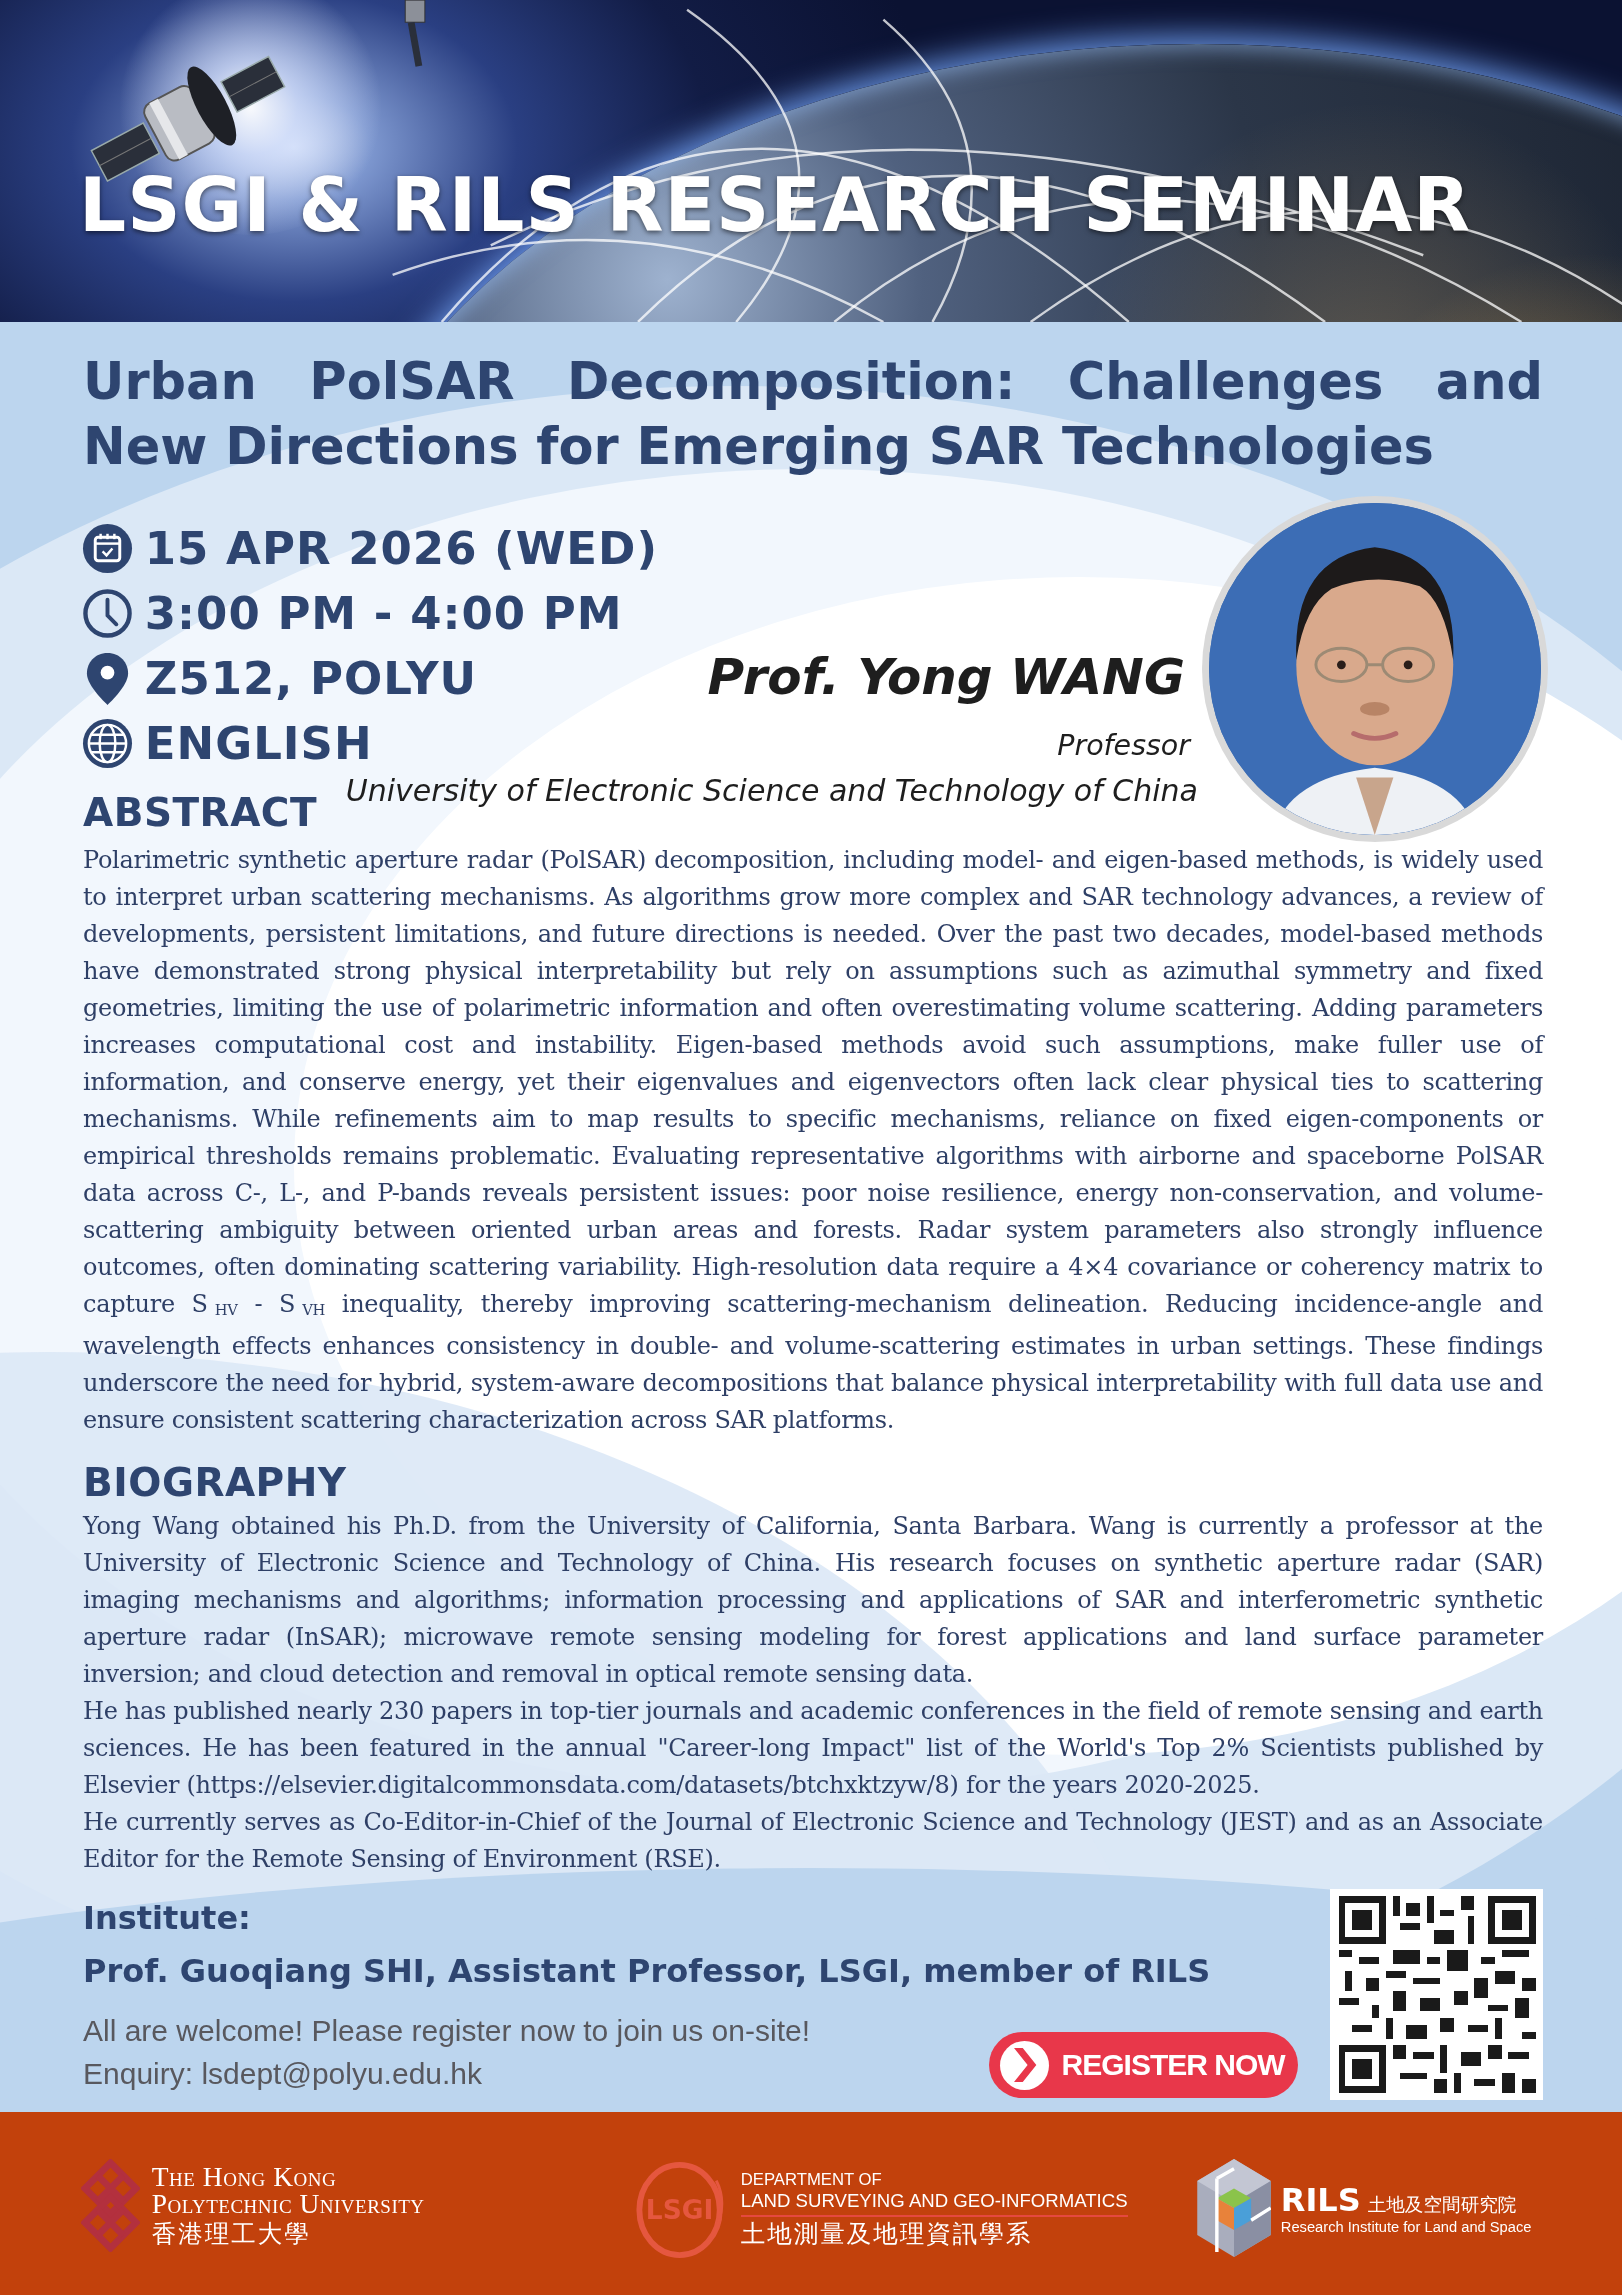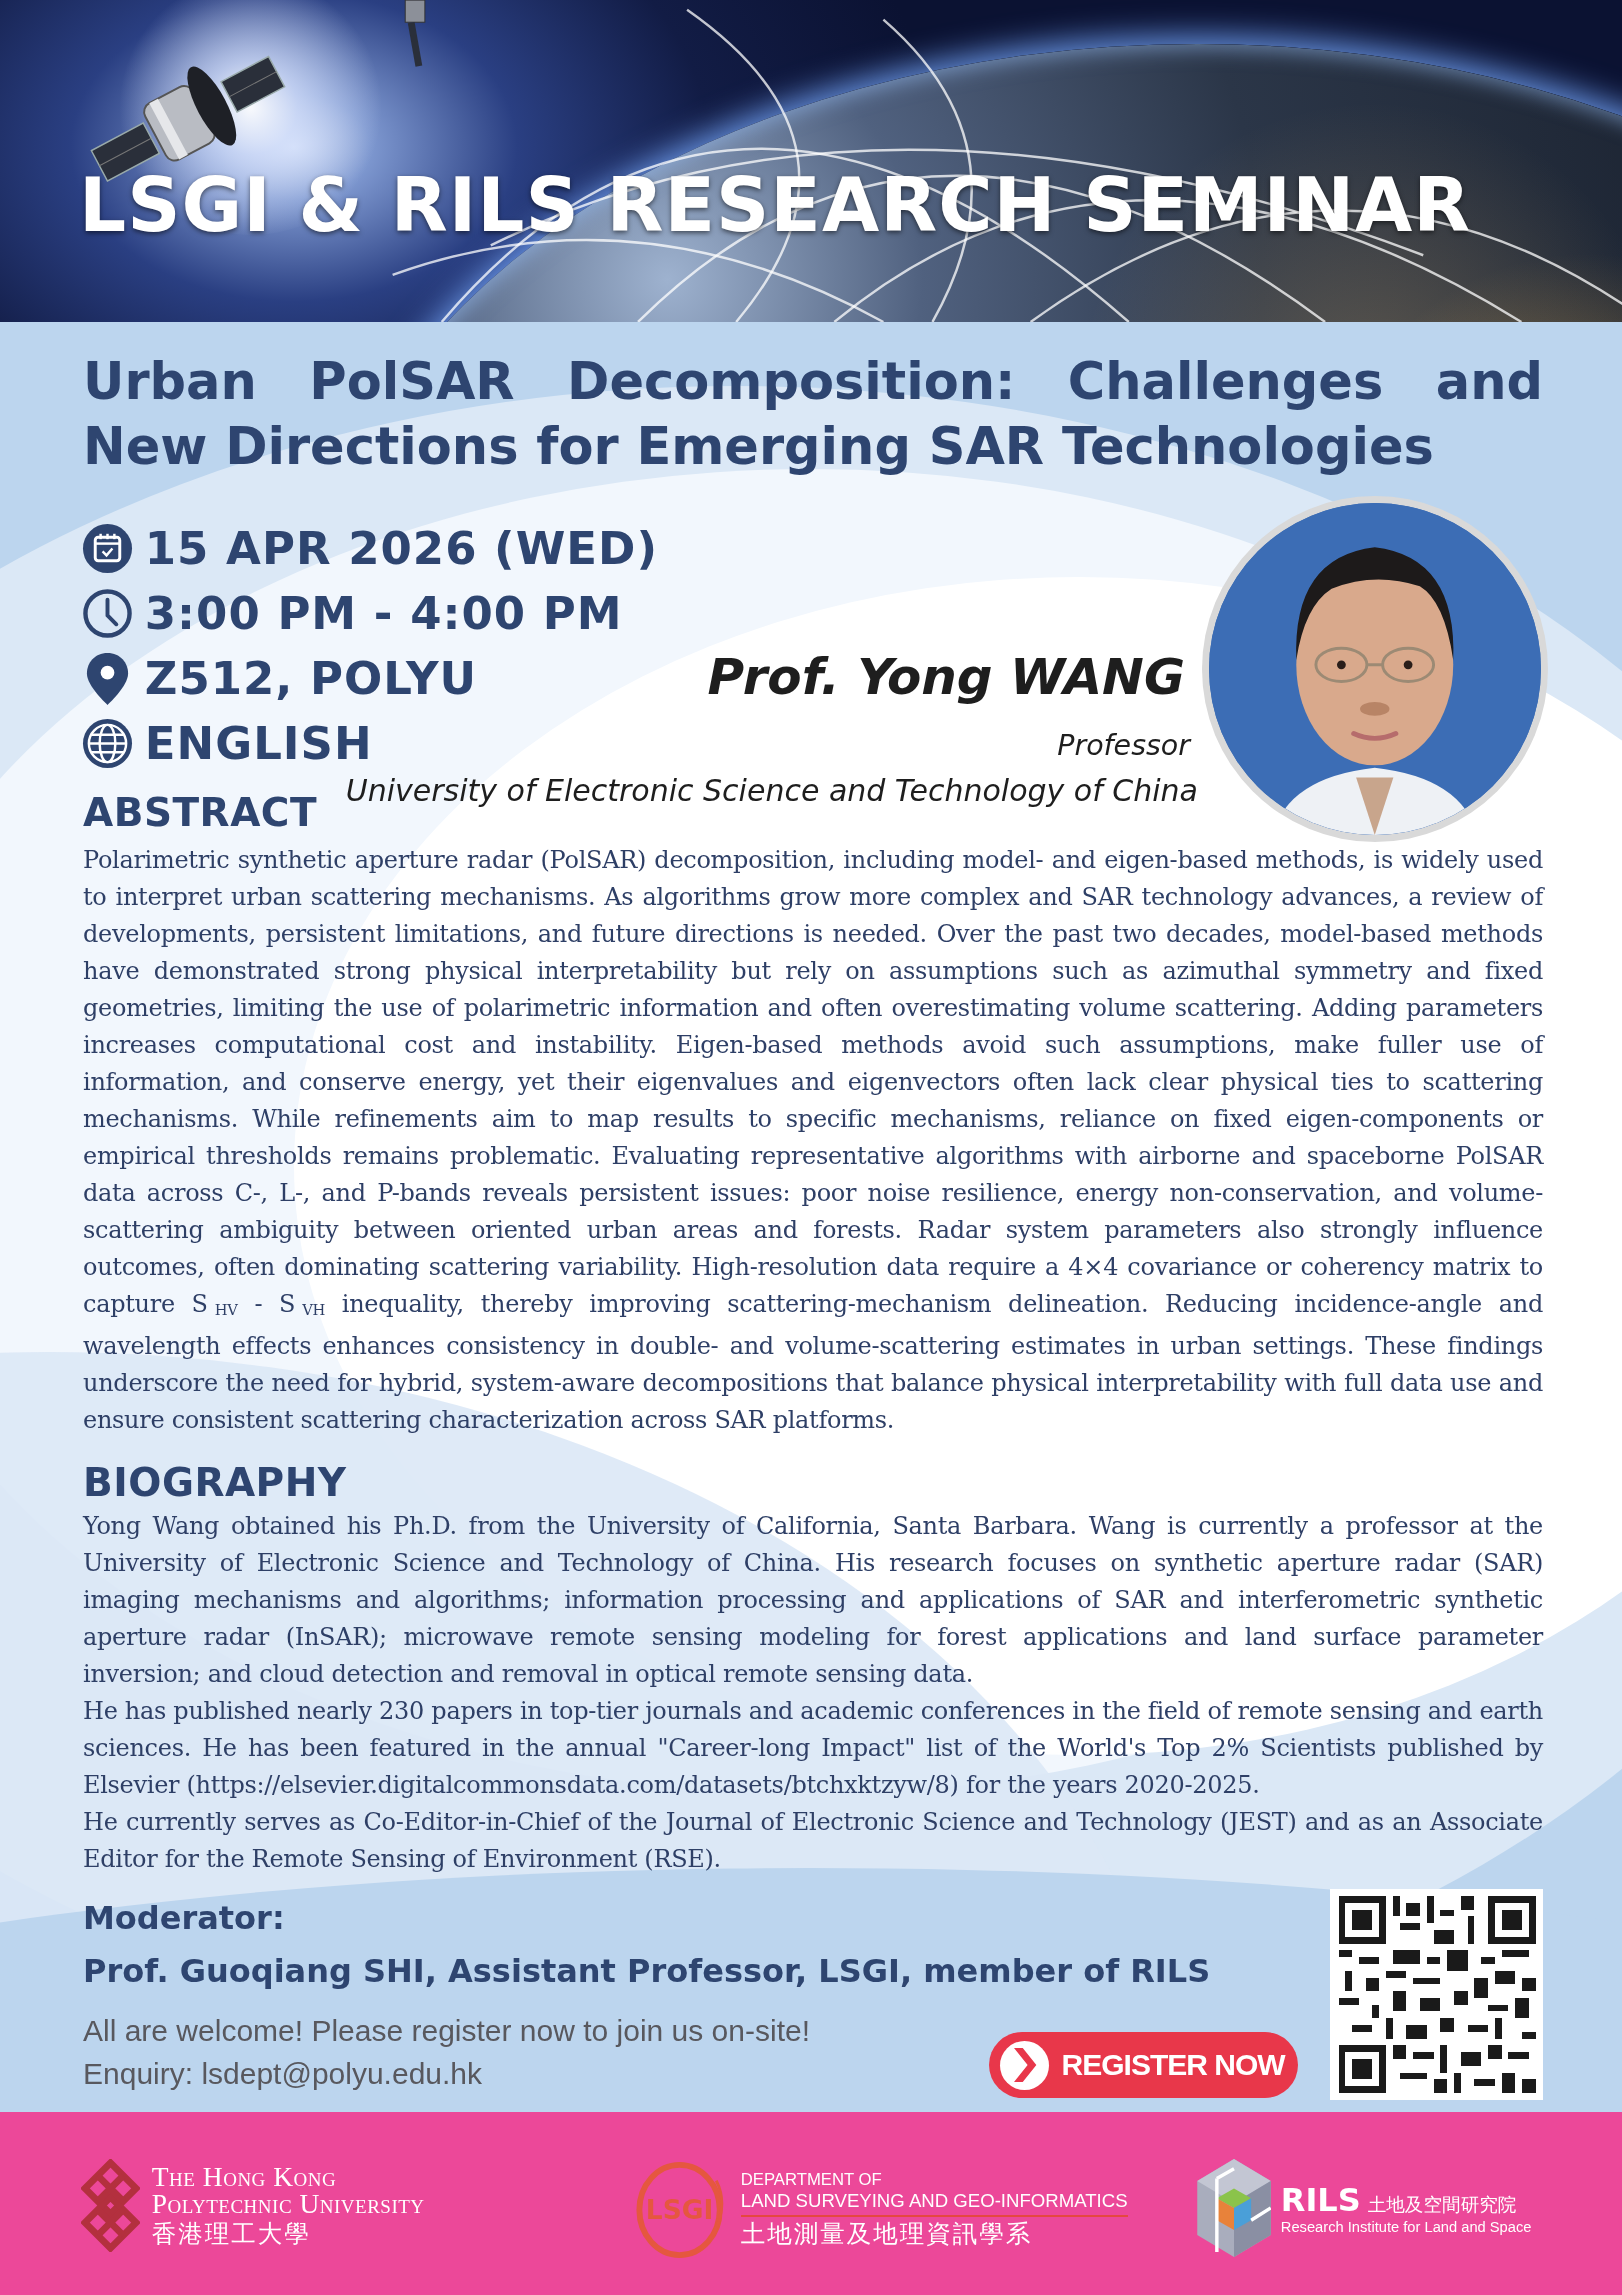--- a/index.html
+++ b/index.html
@@ -145,21 +145,21 @@
   .register-btn .lbl {
     margin-left: 12.8px; font-family: "Liberation Sans", sans-serif; font-weight: bold;
     font-size: 30px; color: #ffffff; letter-spacing: -1px; white-space: nowrap;
   }
   .qr {
     position: absolute; left: 1330px; top: 1889px; width: 213px; height: 211px; background: #ffffff; padding: 6.9px;
   }
 
   
   .footer {
-    position: absolute; left: 0; top: 2112px; width: 1623px; height: 183px; background: #ec4899;
+    position: absolute; left: 0; top: 2112px; width: 1623px; height: 183px; background: #c2410c;
   }
   .logo { position: absolute; display: flex; align-items: center; }
   .polyu-text { margin-left: 11.8px; color: #fff; font-family: "Liberation Serif", serif; }
   .polyu-text .l1, .polyu-text .l2 { font-size: 27.5px; line-height: 27.5px; letter-spacing: 0.5px; }
   .polyu-text .l3 { font-size: 24.5px; line-height: 31px; letter-spacing: 2px; }
   .lsgi-text { margin-left: 9.8px; color: #fff; font-family: "Liberation Sans", sans-serif; }
   .lsgi-text .l1 { font-size: 16.7px; line-height: 19.6px; }
   .lsgi-text .l2 { font-size: 18.6px; line-height: 22.6px; border-bottom: 2.5px solid #e5483f; padding-bottom: 2.9px; }
   .lsgi-text .l3 { font-size: 24.5px; line-height: 33px; letter-spacing: 2px; }
   .rils-text { margin-left: 9.8px; color: #fff; }
@@ -292,21 +292,21 @@
   <p><span>Polarimetric synthetic aperture radar (PolSAR) decomposition, including model- and eigen-based methods, is widely used to interpret urban scattering mechanisms. As algorithms grow more complex and SAR technology advances, a review of developments, persistent limitations, and future directions is needed. Over the past two decades, model-based methods have demonstrated strong physical interpretability but rely on assumptions such as azimuthal symmetry and fixed geometries, limiting the use of polarimetric information and often overestimating volume scattering. Adding parameters increases computational cost and instability. Eigen-based methods avoid such assumptions, make fuller use of information, and conserve energy, yet their eigenvalues and eigenvectors often lack clear physical ties to scattering mechanisms. While refinements aim to map results to specific mechanisms, reliance on fixed eigen-components or empirical thresholds remains problematic. Evaluating representative algorithms with airborne and spaceborne PolSAR data across C-, L-, and P-bands reveals persistent issues: poor noise resilience, energy non-conservation, and volume-scattering ambiguity between oriented urban areas and forests. Radar system parameters also strongly influence outcomes, often dominating scattering variability. High-resolution data require a 4×4 covariance or coherency matrix to capture S</span><sub>HV</sub><span> - S</span><sub>VH</sub><span> inequality, thereby improving scattering-mechanism delineation. Reducing incidence-angle and wavelength effects enhances consistency in double- and volume-scattering estimates in urban settings. These findings underscore the need for hybrid, system-aware decompositions that balance physical interpretability with full data use and ensure consistent scattering characterization across SAR platforms.</span></p>
 </div>
 
 <div class="section-heading" style="top:1460px">BIOGRAPHY</div>
 <div class="body-text" style="top:1508px">
   <p>Yong Wang obtained his Ph.D. from the University of California, Santa Barbara. Wang is currently a professor at the University of Electronic Science and Technology of China. His research focuses on synthetic aperture radar (SAR) imaging mechanisms and algorithms; information processing and applications of SAR and interferometric synthetic aperture radar (InSAR); microwave remote sensing modeling for forest applications and land surface parameter inversion; and cloud detection and removal in optical remote sensing data.</p>
   <p>He has published nearly 230 papers in top-tier journals and academic conferences in the field of remote sensing and earth sciences. He has been featured in the annual "Career-long Impact" list of the World's Top 2% Scientists published by Elsevier (https://elsevier.digitalcommonsdata.com/datasets/btchxktzyw/8) for the years 2020-2025.</p>
   <p>He currently serves as Co-Editor-in-Chief of the Journal of Electronic Science and Technology (JEST) and as an Associate Editor for the Remote Sensing of Environment (RSE).</p>
 </div>
 
-<div class="moderator-label">Moderator:</div>
+<div class="moderator-label">Institute:</div>
 <div class="moderator-name">Prof. Guoqiang SHI, Assistant Professor, LSGI, member of RILS</div>
 <div class="welcome">All are welcome! Please register now to join us on-site!</div>
 <div class="enquiry">Enquiry: lsdept@polyu.edu.hk</div>
 
 <div class="register-btn">
   <span class="circ">
     <svg width="29.4" height="34" viewBox="0 0 60 70">
         <polygon points="8,0 26,0 54,35 26,70 8,70 36,35" fill="#e8374a"></polygon>
       </svg>
   </span>

